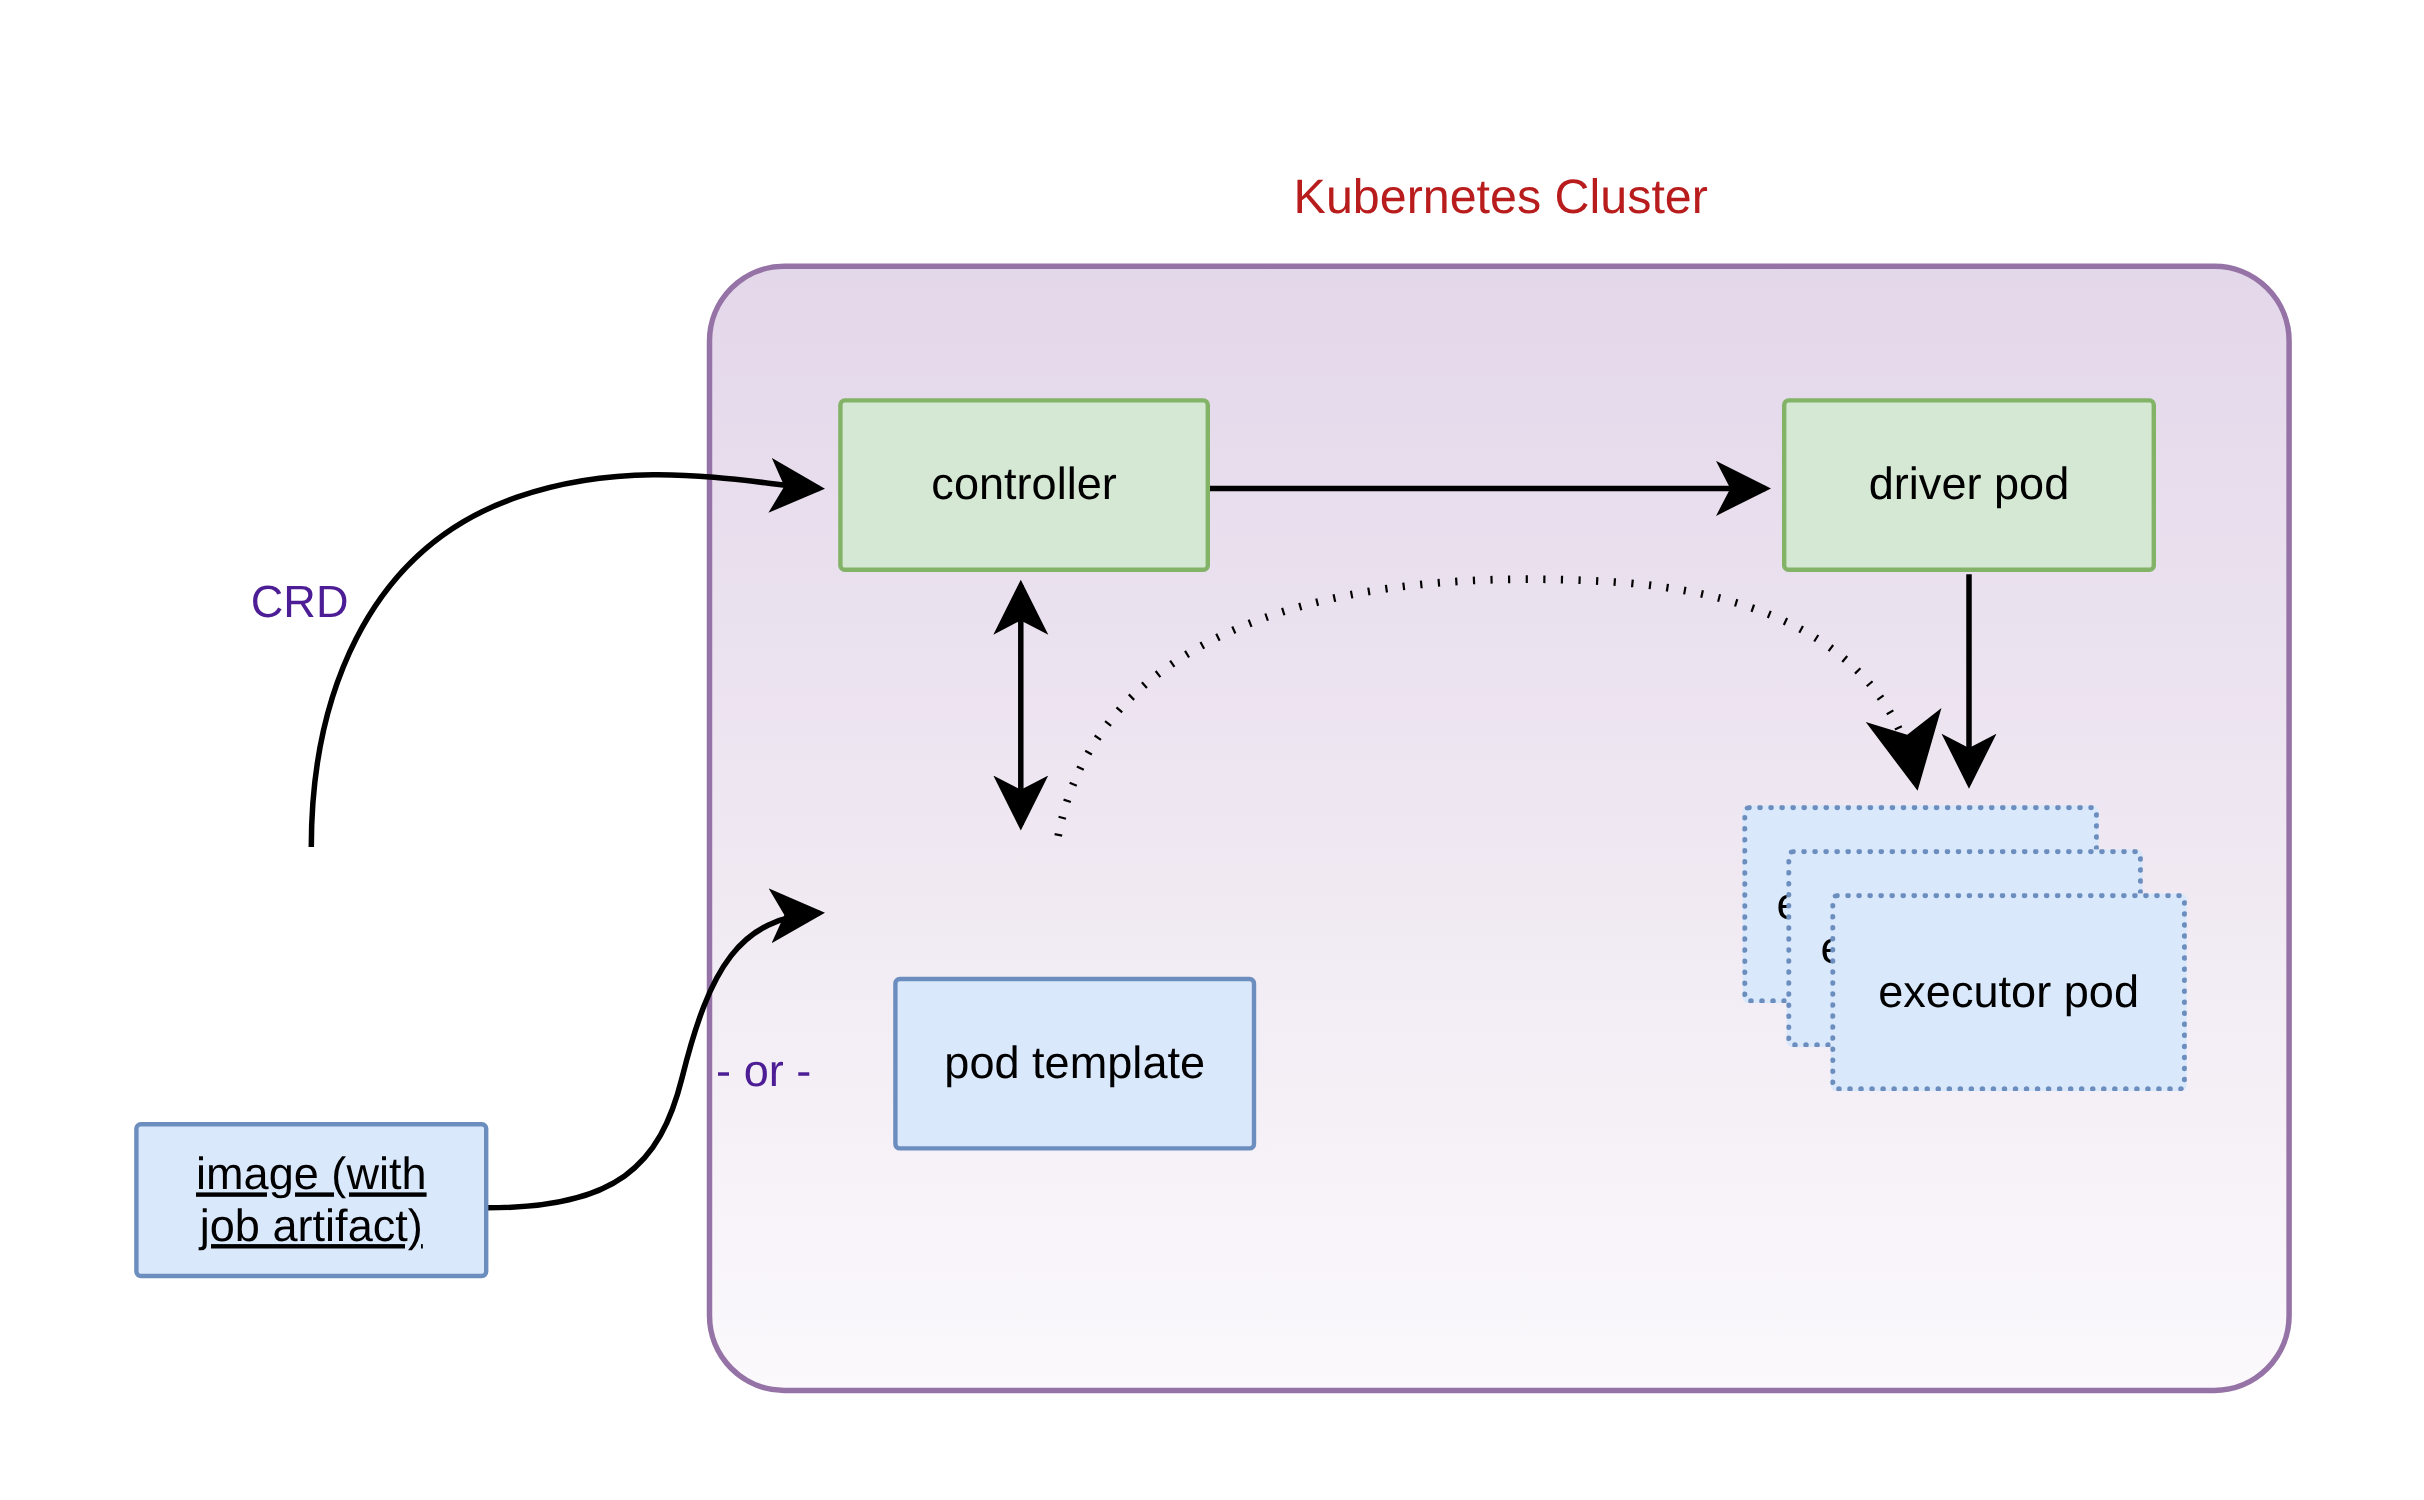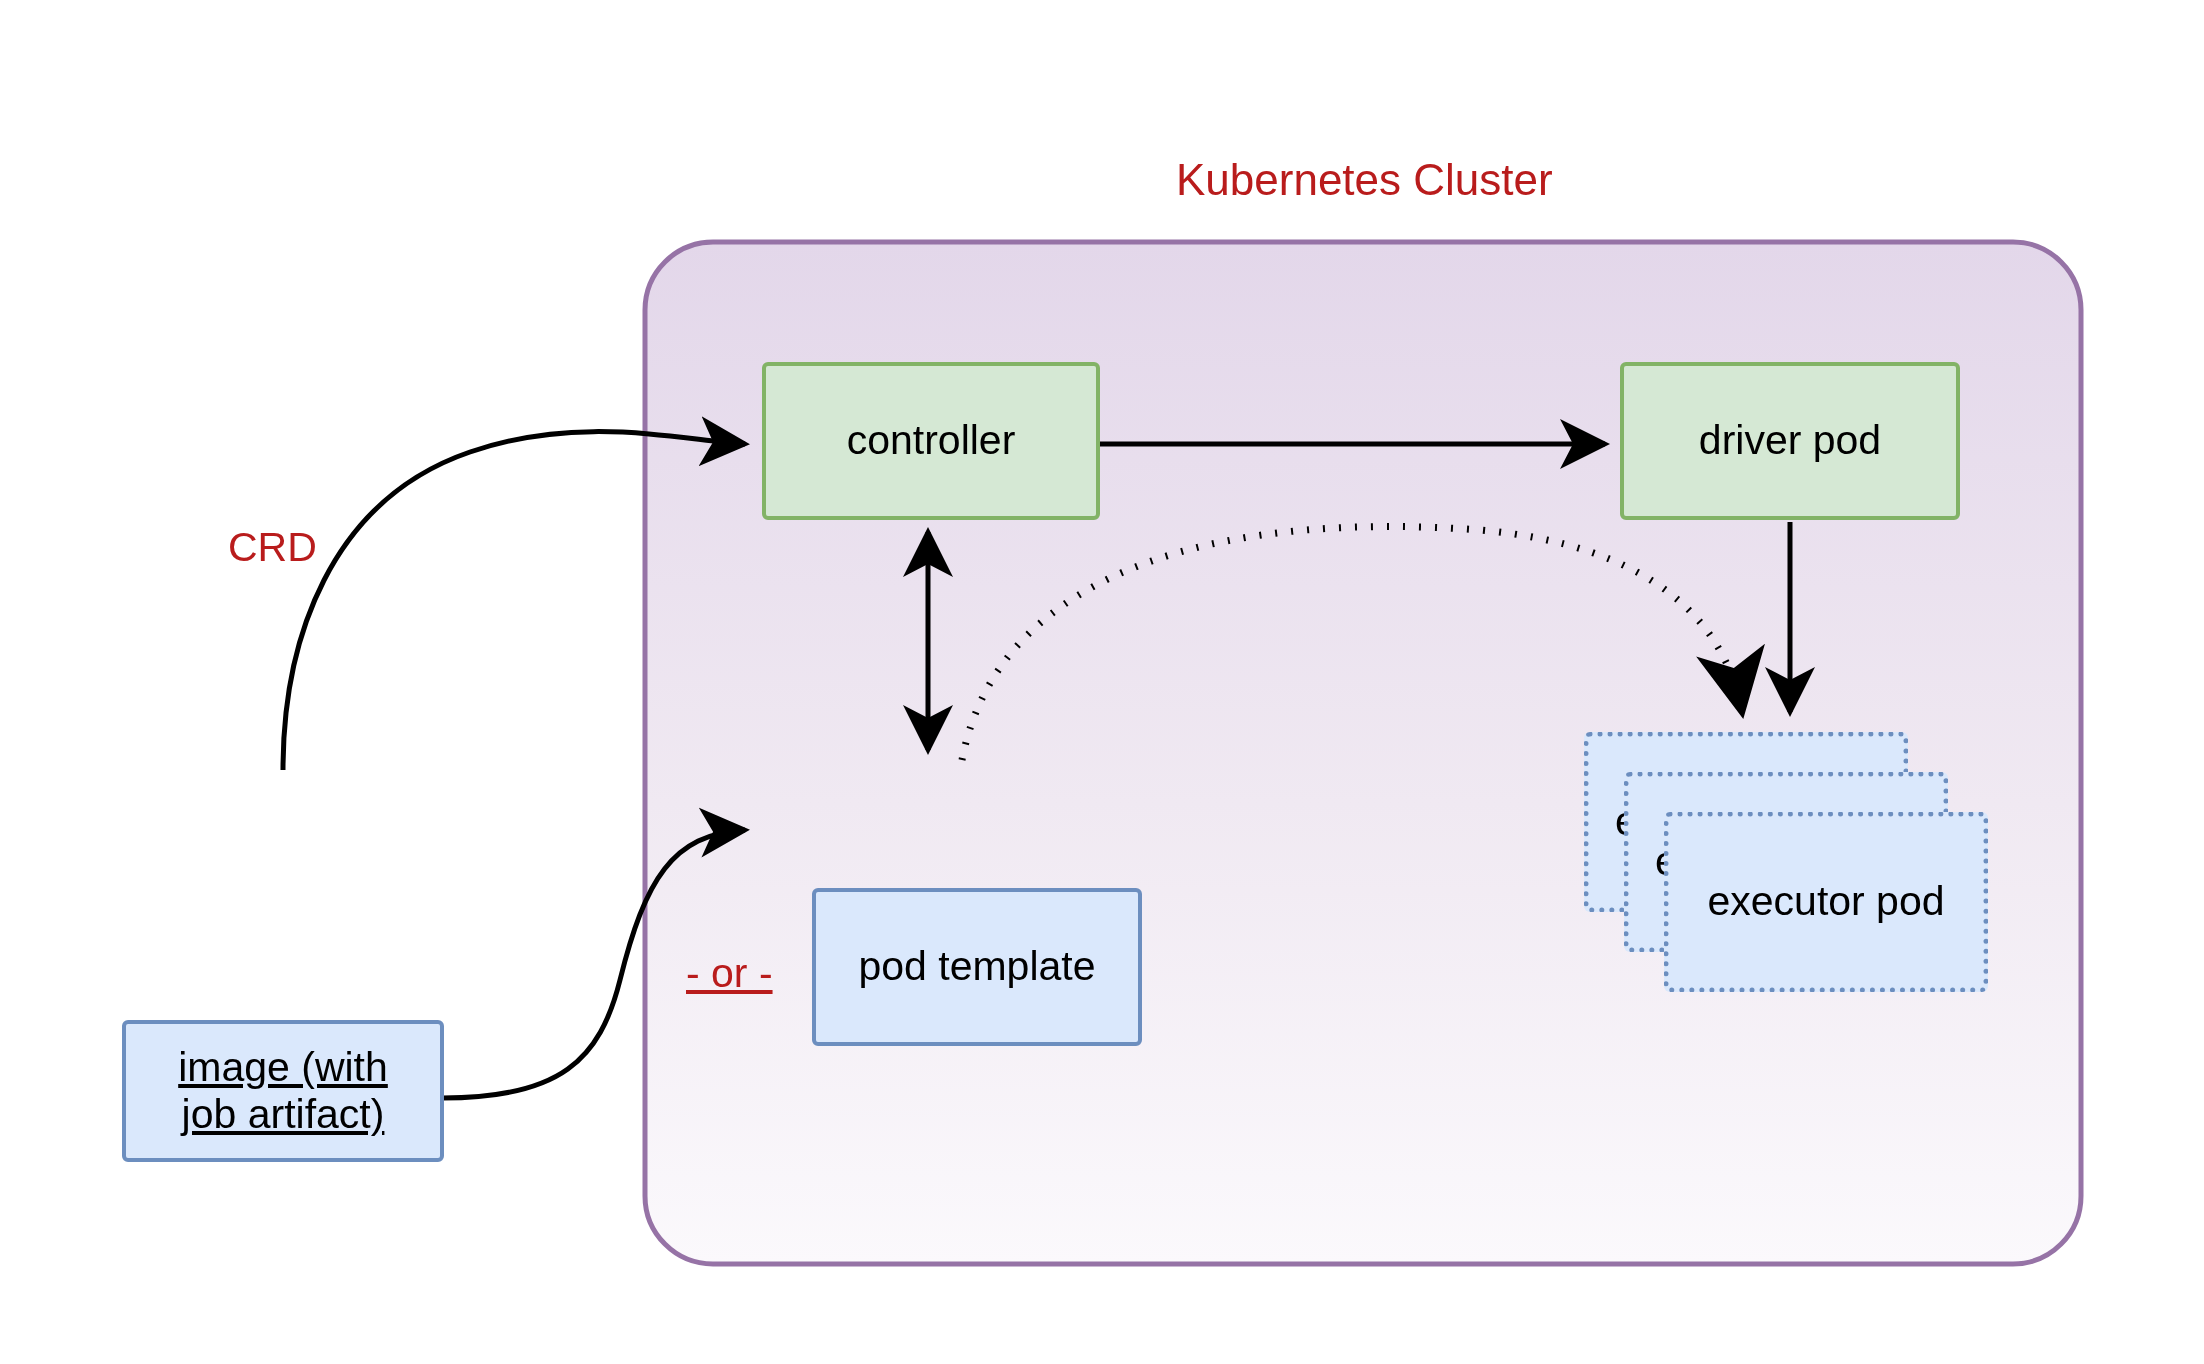--- a/index.html
+++ b/index.html
@@ -50,21 +50,21 @@
     background: #dae8fc;
     border: 4px solid #6c8ebf;
   }
   .node-blue-dotted {
     background: #dae8fc;
     border: 5px dotted #6c8ebf;
   }
   .free-label {
     position: absolute;
     font-size: 41px;
-    color: #b91c1c;
+    color: #4c1d95;
     white-space: nowrap;
   }
   .cluster-title {
     position: absolute;
     font-size: 44px;
     color: #b91c1c;
     white-space: nowrap;
   }
   
   .exec-card {
@@ -138,15 +138,15 @@
 job artifact)</span>
   </div>
 
 
   <div class="node node-blue" style="left:812px; top:888px; width:330px; height:158px; z-index:8;">
     <span>pod template</span>
   </div>
 
   <div class="free-label" style="left:228px; top:524px; z-index:9;">CRD</div>
 
-  <div class="free-label" style="left:686px; top:950px; z-index:9;text-decoration:underline;">- or -</div>
+  <div class="free-label" style="left:651px; top:950px; z-index:9;">- or -</div>
 
 </div>
 
 </body></html>

